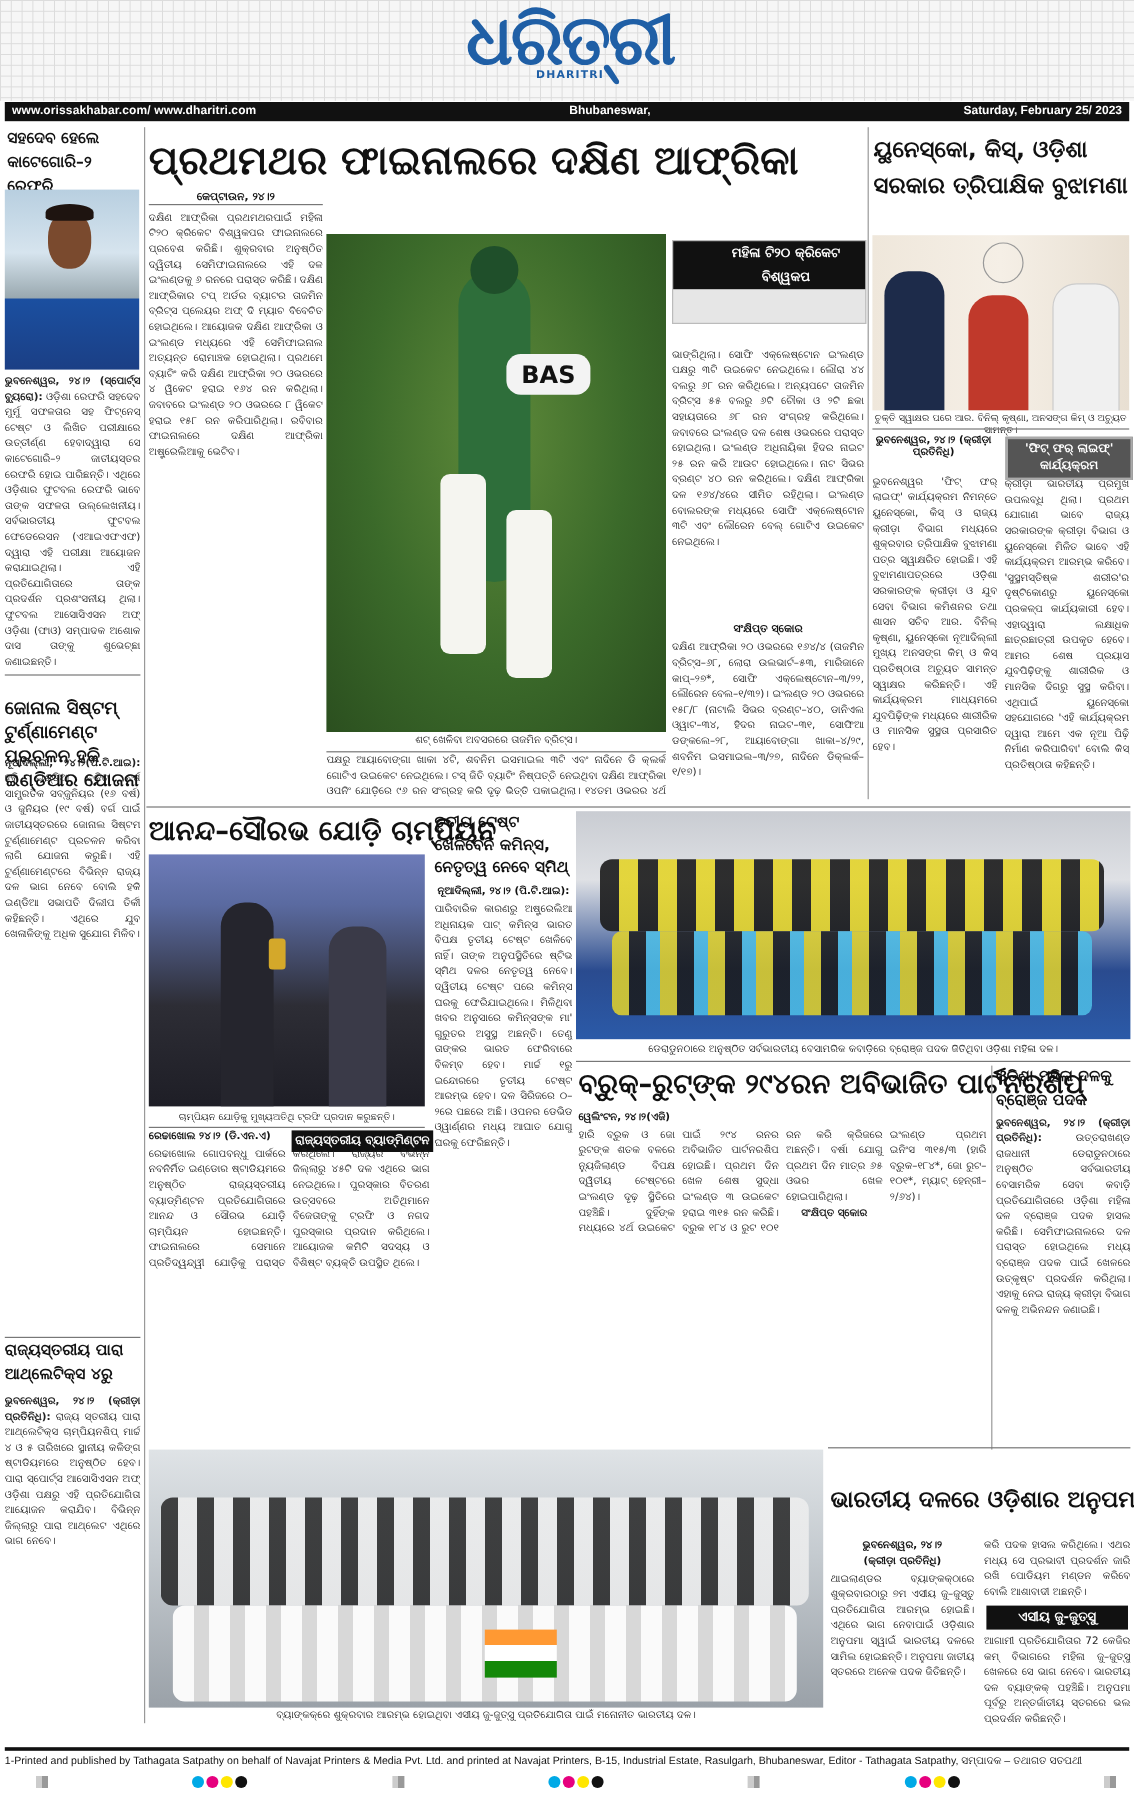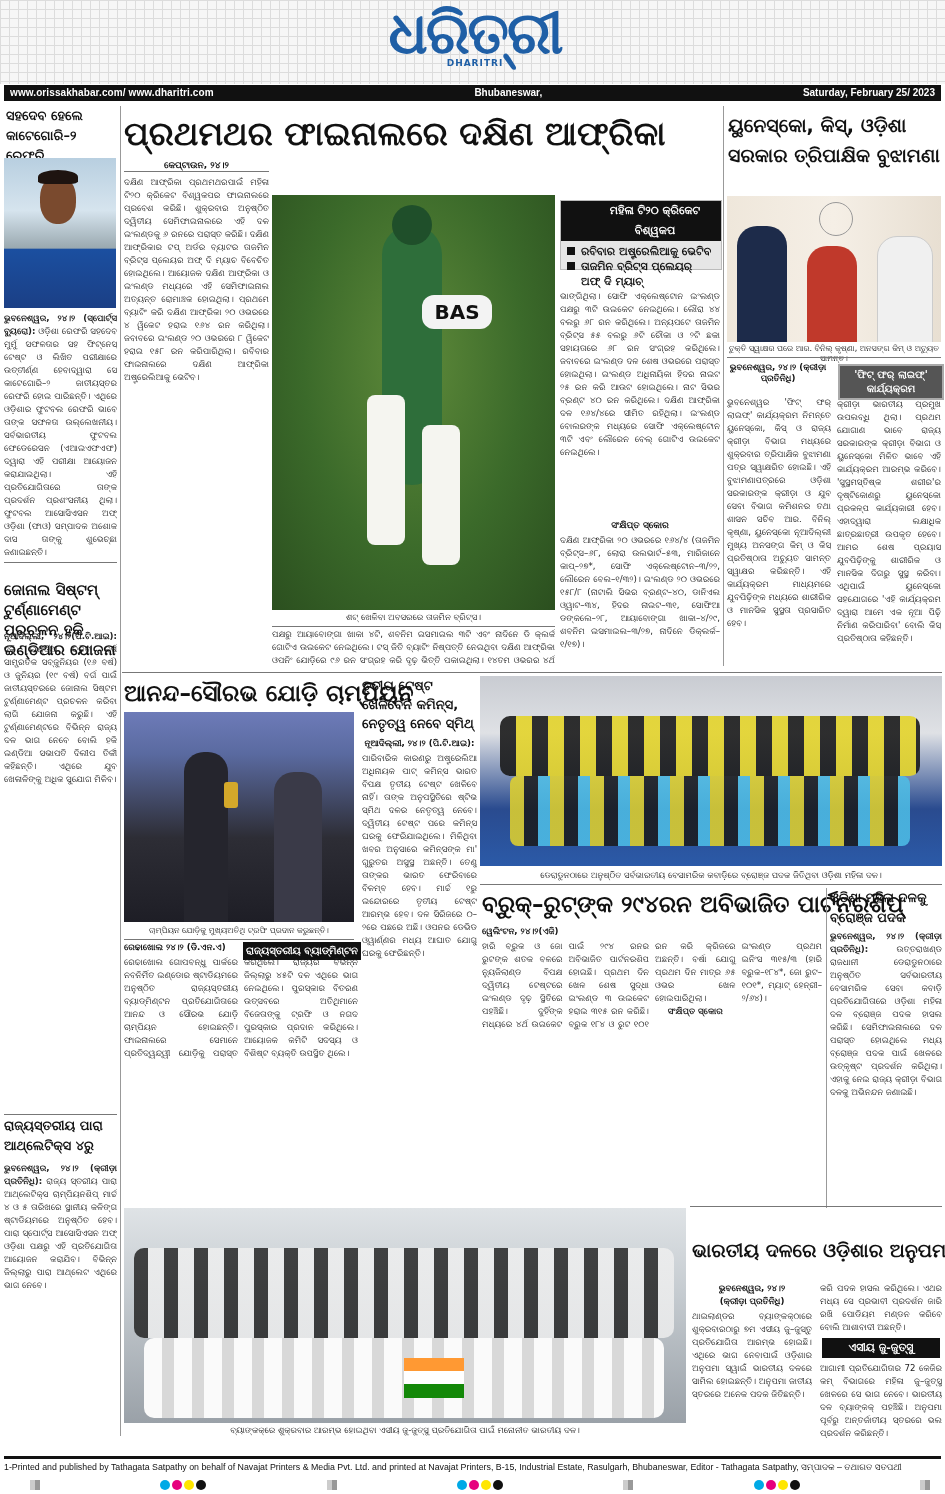--- a/index.html
+++ b/index.html
@@ -75,30 +75,20 @@
   <div style="position:absolute;left:150px;top:100px;width:70px;height:34px;background:#f3f3f3;border-radius:12px;font-weight:bold;font-size:20px;line-height:34px;text-align:center;color:#111;">BAS</div>
   <div style="position:absolute;left:95px;top:200px;width:38px;height:150px;background:#f5f5f0;border-radius:8px;"></div>
   <div style="position:absolute;left:150px;top:230px;width:38px;height:140px;background:#f5f5f0;border-radius:8px;"></div>
 </div>
 <div class="abs caption" style="left:272px;top:612px;width:283px;">ଶଟ୍ ଖେଳିବା ଅବସରରେ ତାଜମିନ ବ୍ରିଟ୍ସ।</div>
 <div class="abs rule" style="left:272px;top:626px;width:283px;"></div>
 <div class="abs body-text" style="left:272px;top:628px;width:283px;height:40px;">ପକ୍ଷରୁ ଆୟାବୋଙ୍ଗା ଖାକା ୪ଟି, ଶବନିମ ଇସମାଇଲ ୩ଟି ଏବଂ ନାଦିନେ ଡି କ୍ଲର୍କ ଗୋଟିଏ ଉଇକେଟ ନେଇଥିଲେ। ଟସ୍ ଜିତି ବ୍ୟାଟିଂ ନିଷ୍ପତ୍ତି ନେଇଥିବା ଦକ୍ଷିଣ ଆଫ୍ରିକା ଓପନିଂ ଯୋଡ଼ିରେ ୯୬ ରନ ସଂଗ୍ରହ କରି ଦୃଢ଼ ଭିତ୍ତି ପକାଇଥିଲା। ୧୪ତମ ଓଭରର ୪ର୍ଥ ବଲ୍‌ରେ ଲୋରା ଉଇକେଟ ଆଉଟ ହେବାରୁ ଯୋଡ଼ି ଭାଙ୍ଗିଥିଲା।</div>
 
 <div class="abs" style="left:560px;top:200px;width:160px;height:68px;background:#e6e6e6;border:1px solid #bbb;">
   <div class="blackbox" style="font-size:11px;line-height:20px;padding-left:28px;">ମହିଳା ଟି୨୦ କ୍ରିକେଟ ବିଶ୍ୱକପ</div>
-  <div style="padding:3px 6px;">
-    <div class="bullet">
-        <span class="sq"></span>
-        <span>ରବିବାର ଅଷ୍ଟ୍ରେଲିଆକୁ ଭେଟିବ</span>
-      </div>
-    <div class="bullet">
-        <span class="sq"></span>
-        <span>ତାଜମିନ ବ୍ରିଟ୍ସ ପ୍ଲେୟର୍ ଅଫ୍ ଦି ମ୍ୟାଚ୍</span>
-      </div>
-  </div>
 </div>
 <div class="abs body-text" style="left:560px;top:290px;width:160px;height:232px;">ଭାଙ୍ଗିଥିଲା। ସୋଫି ଏକ୍‌ଲେଷ୍ଟୋନ ଇଂଲଣ୍ଡ ପକ୍ଷରୁ ୩ଟି ଉଇକେଟ ନେଇଥିଲେ। ଲୌରା ୪୪ ବଲରୁ ୬୮ ରନ କରିଥିଲେ। ଅନ୍ୟପଟେ ତାଜମିନ ବ୍ରିଟ୍ସ ୫୫ ବଲରୁ ୬ଟି ଚୌକା ଓ ୨ଟି ଛକା ସହାୟତାରେ ୬୮ ରନ ସଂଗ୍ରହ କରିଥିଲେ। ଜବାବରେ ଇଂଲଣ୍ଡ ଦଳ ଶେଷ ଓଭରରେ ପରାସ୍ତ ହୋଇଥିଲା। ଇଂଲଣ୍ଡ ଅଧିନାୟିକା ହିଦର ନାଇଟ ୨୫ ରନ କରି ଆଉଟ ହୋଇଥିଲେ। ନାଟ ସିଭର ବ୍ରଣ୍ଟ ୪୦ ରନ କରିଥିଲେ। ଦକ୍ଷିଣ ଆଫ୍ରିକା ଦଳ ୧୬୪/୪ରେ ସୀମିତ ରହିଥିଲା। ଇଂଲଣ୍ଡ ବୋଲରଙ୍କ ମଧ୍ୟରେ ସୋଫି ଏକ୍‌ଲେଷ୍ଟୋନ ୩ଟି ଏବଂ ଲୌରେନ ବେଲ୍ ଗୋଟିଏ ଉଇକେଟ ନେଇଥିଲେ।</div>
 <div class="abs" style="left:560px;top:520px;width:160px;text-align:center;font-size:9px;font-weight:bold;">ସଂକ୍ଷିପ୍ତ ସ୍କୋର</div>
 <div class="abs body-text" style="left:560px;top:534px;width:160px;height:132px;">ଦକ୍ଷିଣ ଆଫ୍ରିକା ୨୦ ଓଭରରେ ୧୬୪/୪ (ତାଜମିନ ବ୍ରିଟ୍ସ–୬୮, ଲୋରା ଉଲଭାର୍ଟ–୫୩, ମାରିଜାନେ କାପ୍–୨୭*, ସୋଫି ଏକ୍‌ଲେଷ୍ଟୋନ–୩/୨୨, ଲୌରେନ ବେଲ–୧/୩୨)। ଇଂଲଣ୍ଡ ୨୦ ଓଭରରେ ୧୫୮/୮ (ନାଟାଲି ସିଭର ବ୍ରଣ୍ଟ–୪୦, ଡାନିଏଲ ଓ୍ୱାଟ–୩୪, ହିଦର ନାଇଟ–୩୧, ସୋଫିଆ ଡଙ୍କଲେ–୨୮, ଆୟାବୋଙ୍ଗା ଖାକା–୪/୨୯, ଶବନିମ ଇସମାଇଲ–୩/୨୭, ନାଦିନେ ଡିକ୍ଲର୍କ–୧/୧୭)।</div>
 <div class="abs vrule" style="left:723px;top:106px;height:560px;"></div>
 
 <div class="abs hd" style="left:728px;top:110px;width:215px;font-size:19px;font-weight:bold;line-height:30px;">ୟୁନେସ୍କୋ, କିସ୍, ଓଡ଼ିଶା ସରକାର ତ୍ରିପାକ୍ଷିକ ବୁଝାମଣା</div>
 <div class="abs photo" style="left:727px;top:196px;width:214px;height:146px;background:linear-gradient(90deg,#efe7db 0%,#f5efe6 50%,#e8dfd2 100%);">
   <div style="position:absolute;left:92px;top:6px;width:32px;height:32px;border:1px solid #999;border-radius:50%;"></div>
   <div style="position:absolute;left:10px;top:30px;width:50px;height:116px;background:#1d2b4a;border-radius:20px 20px 0 0;"></div>

